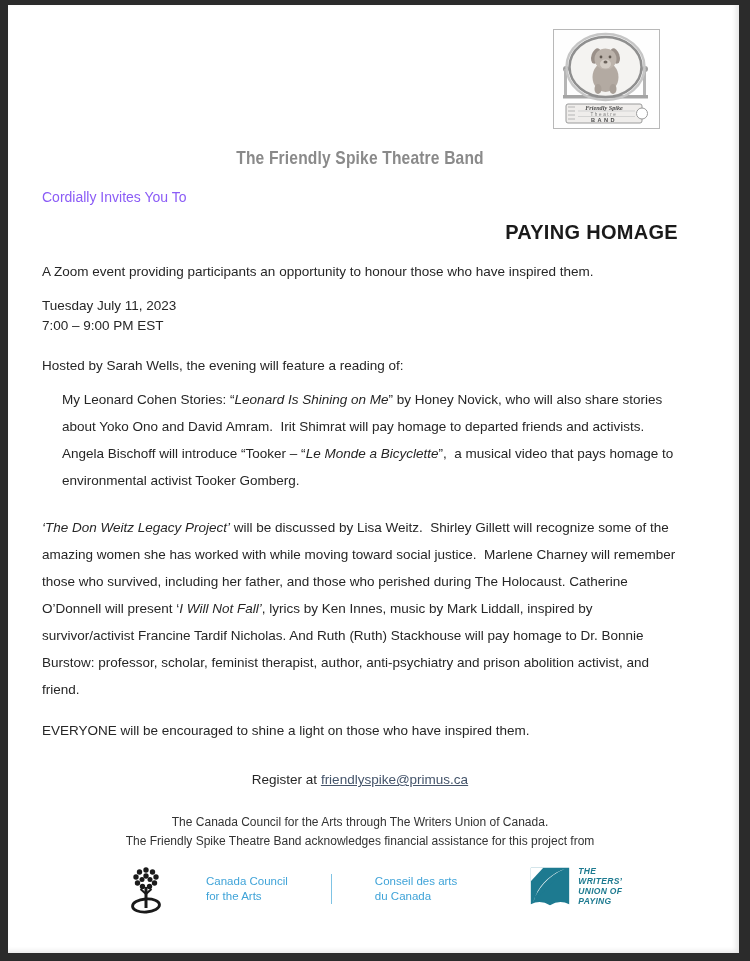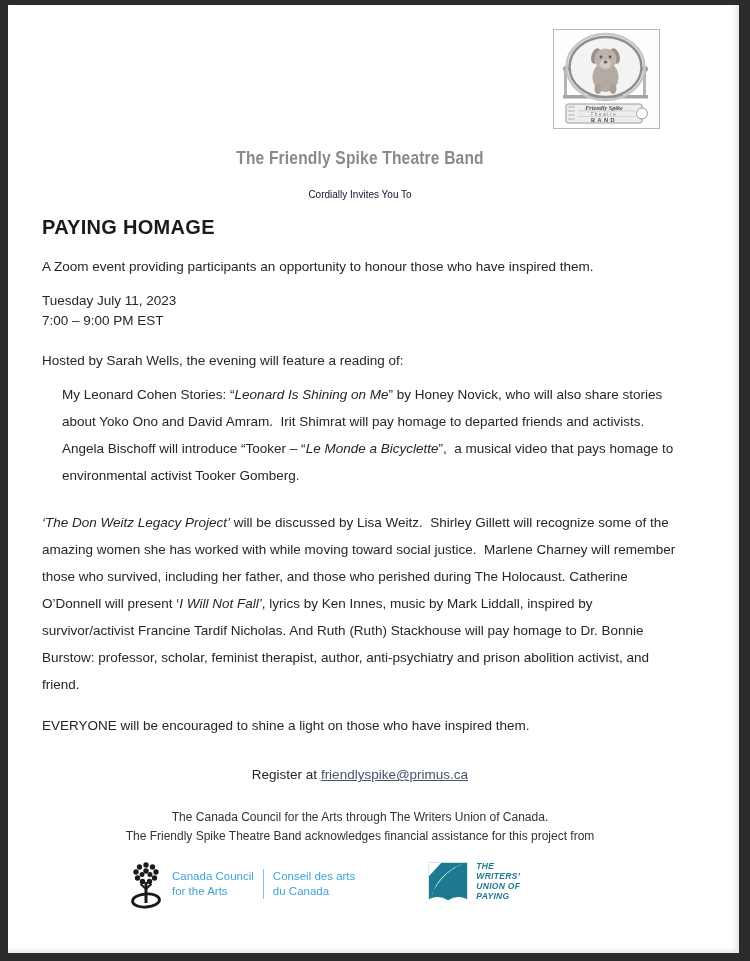--- a/index.html
+++ b/index.html
@@ -20,38 +20,38 @@
   }
   .logo-wrap { display:flex; justify-content:flex-end; margin-top:24px; }
   .logo-box { width:107px; height:100px; margin-right:18px; }
 
   .band-title {
     margin-top:18px; text-align:center;
     font-size:19px; font-weight:bold; color:#8a8a8a;
     transform:scaleX(0.82); transform-origin:center;
     white-space:nowrap; letter-spacing:0.2px;
   }
-  .invite-line { margin-top:20px; text-align:center; font-size:10px; color:#0f172a; }
-  .event-title { margin-top:16px; text-align:left; font-size:20px; font-weight:bold; color:#1a1a1a; letter-spacing:0.3px; }
+  .invite-line { margin-top:20px; font-size:14px; color:#8b5cf6; }
+  .event-title { margin-top:16px; text-align:right; font-size:20px; font-weight:bold; color:#1a1a1a; letter-spacing:0.3px; }
   .desc-line { margin-top:18px; text-align:left; font-size:13.5px; white-space:nowrap; }
   .date-block { margin-top:14px; text-align:left; font-size:13.5px; line-height:20px; }
 
   .body-text { font-size:13.5px; line-height:27px; color:#262626; white-space:pre-wrap; }
   .hosted-line { margin-top:16px; }
   .para1 { margin-top:7px;margin-left:20px; }
   .para2 { margin-top:20px; }
   .everyone-line { margin-top:14px; }
 
   .register-line { margin-top:28px; text-align:center; font-size:13.5px; }
   .register-line a { color:#44546A; text-decoration:underline; cursor:pointer; }
 
   .ack-block { margin-top:26px; text-align:center; font-size:12px; line-height:19px; color:#333333; }
 
   .logos-row { margin-top:13px; display:flex; align-items:flex-start; }
-  .cca-block { margin-left:86px; display:flex; align-items:center; }
+  .cca-block { margin-left:86px; display:flex; align-items:center;gap:34px; }
   .cca-text { font-size:11.5px; line-height:15px; color:#3fa3d8; margin-left:8px; }
   .cca-divider { width:1px; height:30px; background:#7fc3e4; margin:0 9px; }
   .twuc-block { margin-left:70px; display:flex; align-items:flex-start;font-style:italic; }
   .twuc-text { font-size:8.5px; line-height:10px; font-weight:bold; color:#1d7a90; margin-left:5px; margin-top:2px; letter-spacing:0.3px; }
 </style>
 </head>
 <body>
 
 <div class="paper">
 

